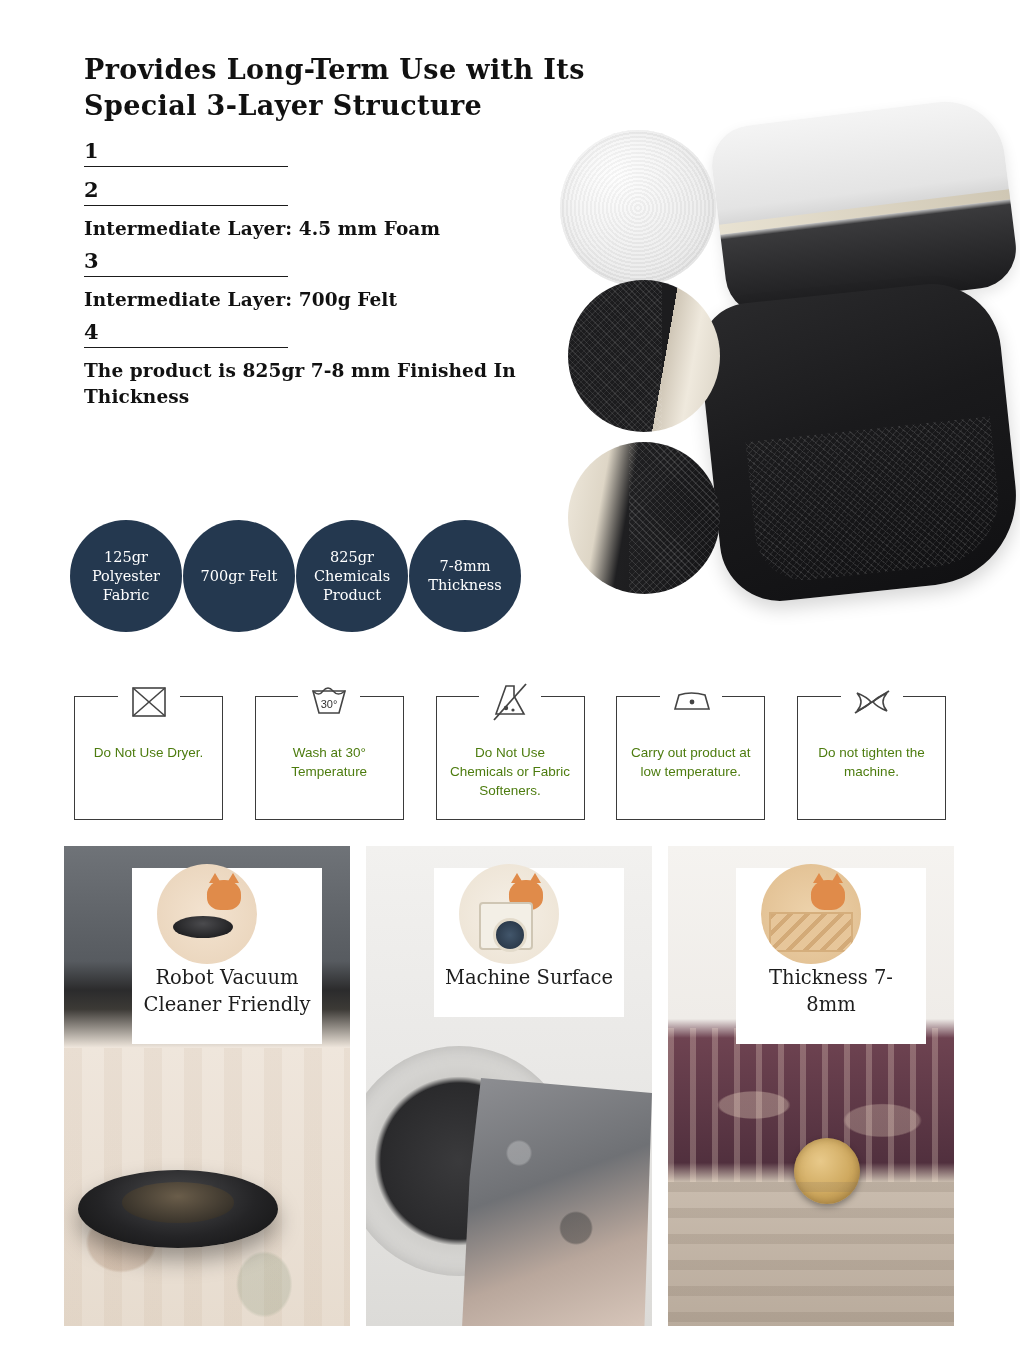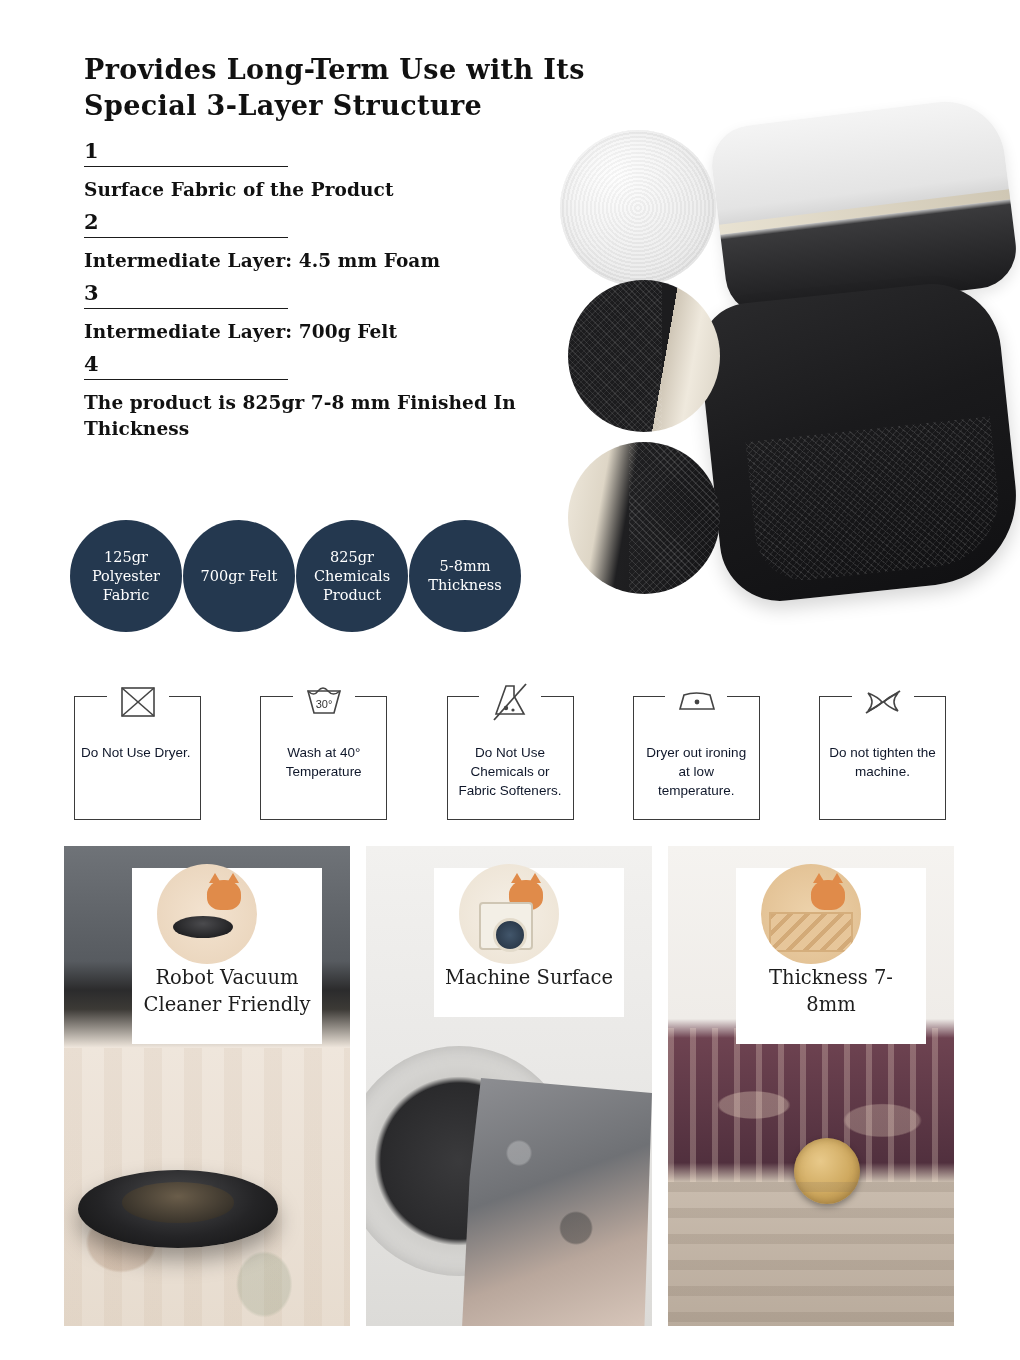--- a/index.html
+++ b/index.html
@@ -161,45 +161,45 @@
 
   
   .care-row {
     position: absolute;
     left: 74px; top: 696px;
     width: 872px;
     display: flex;
     justify-content: space-between;
   }
   .care-box {
-    width: 127px; height: 124px;
+    width: 149px; height: 124px;
     border: 1.5px solid #3b3b3b;
     display: flex;
     flex-direction: column;
-    align-items: flex-start;
+    align-items: center;
     justify-content: flex-start;
     padding-top: 46px;
     position: relative;
     background: #fff;
   }
   .care-icon {
     position: absolute;
     top: -22px;
     left: 50%;
     transform: translateX(-50%);
     width: 62px; height: 54px;
     background: #fff;
     display: flex; align-items: center; justify-content: center;
   }
   .care-label {
     font-family: "Liberation Sans", sans-serif;
     font-size: 13.5px;
     line-height: 19px;
     text-align: center;
-    color: #0f172a;
+    color: #4d7c0f;
     padding: 0 6px;
   }
 
   
   .features {
     position: absolute;
     left: 64px; top: 846px;
     width: 892px; height: 480px;
     display: flex;
     gap: 16px;
@@ -372,21 +372,20 @@
 <body>
 
 <div class="page">
 
   <div class="title">Provides Long-Term Use with Its Special 3-Layer Structure</div>
 
   <div class="layers">
     <div class="layer-item">
       <span class="layer-num">1</span>
       <hr class="layer-rule">
-      <div class="layer-text">Surface Fabric of the Product</div>
     </div>
     <div class="layer-item">
       <span class="layer-num">2</span>
       <hr class="layer-rule">
       <div class="layer-text">Intermediate Layer: 4.5 mm Foam</div>
     </div>
     <div class="layer-item">
       <span class="layer-num">3</span>
       <hr class="layer-rule">
       <div class="layer-text">Intermediate Layer: 700g Felt</div>
@@ -395,21 +394,21 @@
       <span class="layer-num">4</span>
       <hr class="layer-rule">
       <div class="layer-text">The product is 825gr 7-8 mm Finished In Thickness</div>
     </div>
   </div>
 
   <div class="badges">
     <div class="badge">125gr Polyester Fabric</div>
     <div class="badge">700gr Felt</div>
     <div class="badge">825gr Chemicals Product</div>
-    <div class="badge">5-8mm Thickness</div>
+    <div class="badge">7-8mm Thickness</div>
   </div>
 
   <div class="photo">
     <div class="mat-top"></div>
     <div class="mat-bottom"></div>
     <div class="swatch sw1"></div>
     <div class="swatch sw2"></div>
     <div class="swatch sw3"></div>
   </div>
 
@@ -427,21 +426,21 @@
     </div>
 
     <div class="care-box">
       <div class="care-icon">
         <svg width="52" height="42" viewBox="0 0 52 42">
           <path d="M10 10 L42 10 L36 32 L16 32 Z" fill="none" stroke="#444" stroke-width="1.6"></path>
           <path d="M10 10 q6 6 10 0 q5 -6 10 0 q5 6 12 0" fill="none" stroke="#444" stroke-width="1.4"></path>
           <text x="26" y="27" font-family="Liberation Sans, sans-serif" font-size="11" text-anchor="middle" fill="#333">30°</text>
         </svg>
       </div>
-      <div class="care-label">Wash at 40° Temperature</div>
+      <div class="care-label">Wash at 30° Temperature</div>
     </div>
 
     <div class="care-box">
       <div class="care-icon">
         <svg width="48" height="44" viewBox="0 0 48 44">
           <path d="M20 6 L28 6 L28 16 L38 34 L10 34 Z" fill="none" stroke="#444" stroke-width="1.6"></path>
           <circle cx="20" cy="28" r="2.2" fill="#444"></circle>
           <circle cx="27" cy="30" r="1.6" fill="#444"></circle>
           <line x1="8" y1="40" x2="40" y2="4" stroke="#444" stroke-width="1.8"></line>
         </svg>
@@ -449,21 +448,21 @@
       <div class="care-label">Do Not Use Chemicals or Fabric Softeners.</div>
     </div>
 
     <div class="care-box">
       <div class="care-icon">
         <svg width="52" height="38" viewBox="0 0 52 38">
           <path d="M10 26 L14 12 q12 -4 26 0 L44 26 Z" fill="none" stroke="#444" stroke-width="1.6"></path>
           <circle cx="27" cy="19" r="2.4" fill="#444"></circle>
         </svg>
       </div>
-      <div class="care-label">Dryer out ironing at low temperature.</div>
+      <div class="care-label">Carry out product at low temperature.</div>
     </div>
 
     <div class="care-box">
       <div class="care-icon">
         <svg width="54" height="38" viewBox="0 0 54 38">
           <path d="M12 10 q8 9 0 18 q10 -4 14 -9 q-4 -5 -14 -9 Z" fill="none" stroke="#444" stroke-width="1.5"></path>
           <path d="M42 10 q-8 9 0 18 q-10 -4 -14 -9 q4 -5 14 -9 Z" fill="none" stroke="#444" stroke-width="1.5"></path>
           <line x1="10" y1="30" x2="44" y2="8" stroke="#444" stroke-width="1.8"></line>
         </svg>
       </div>

